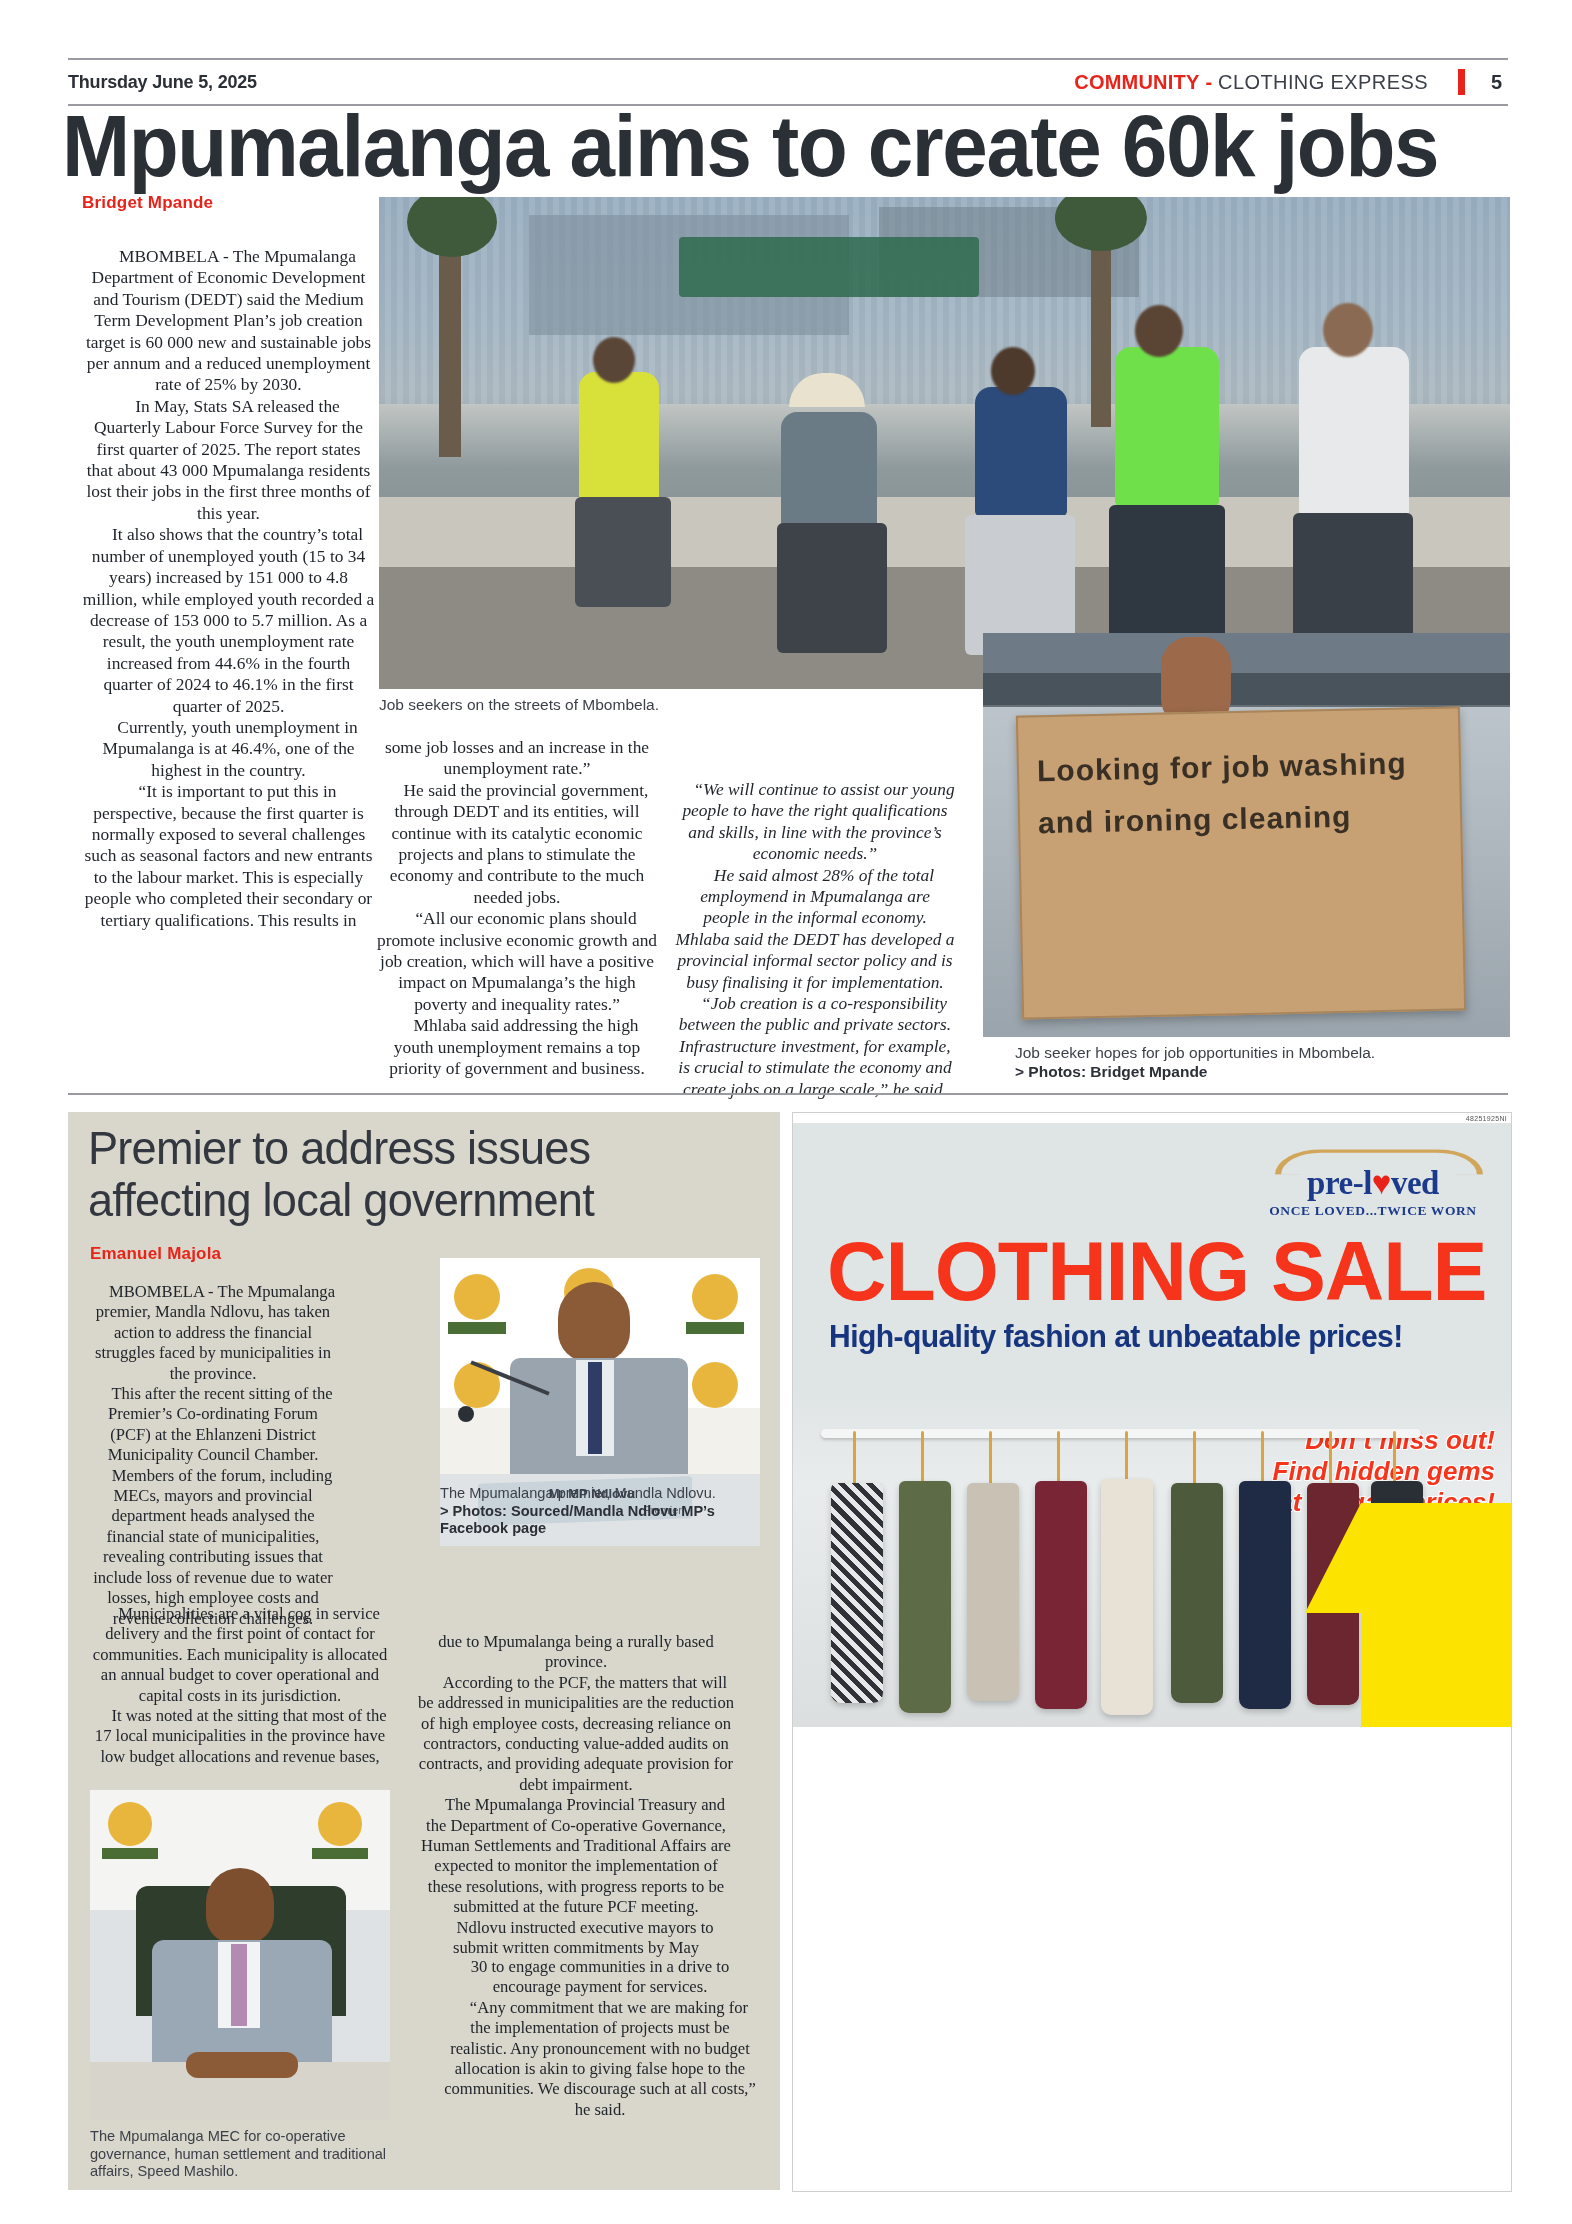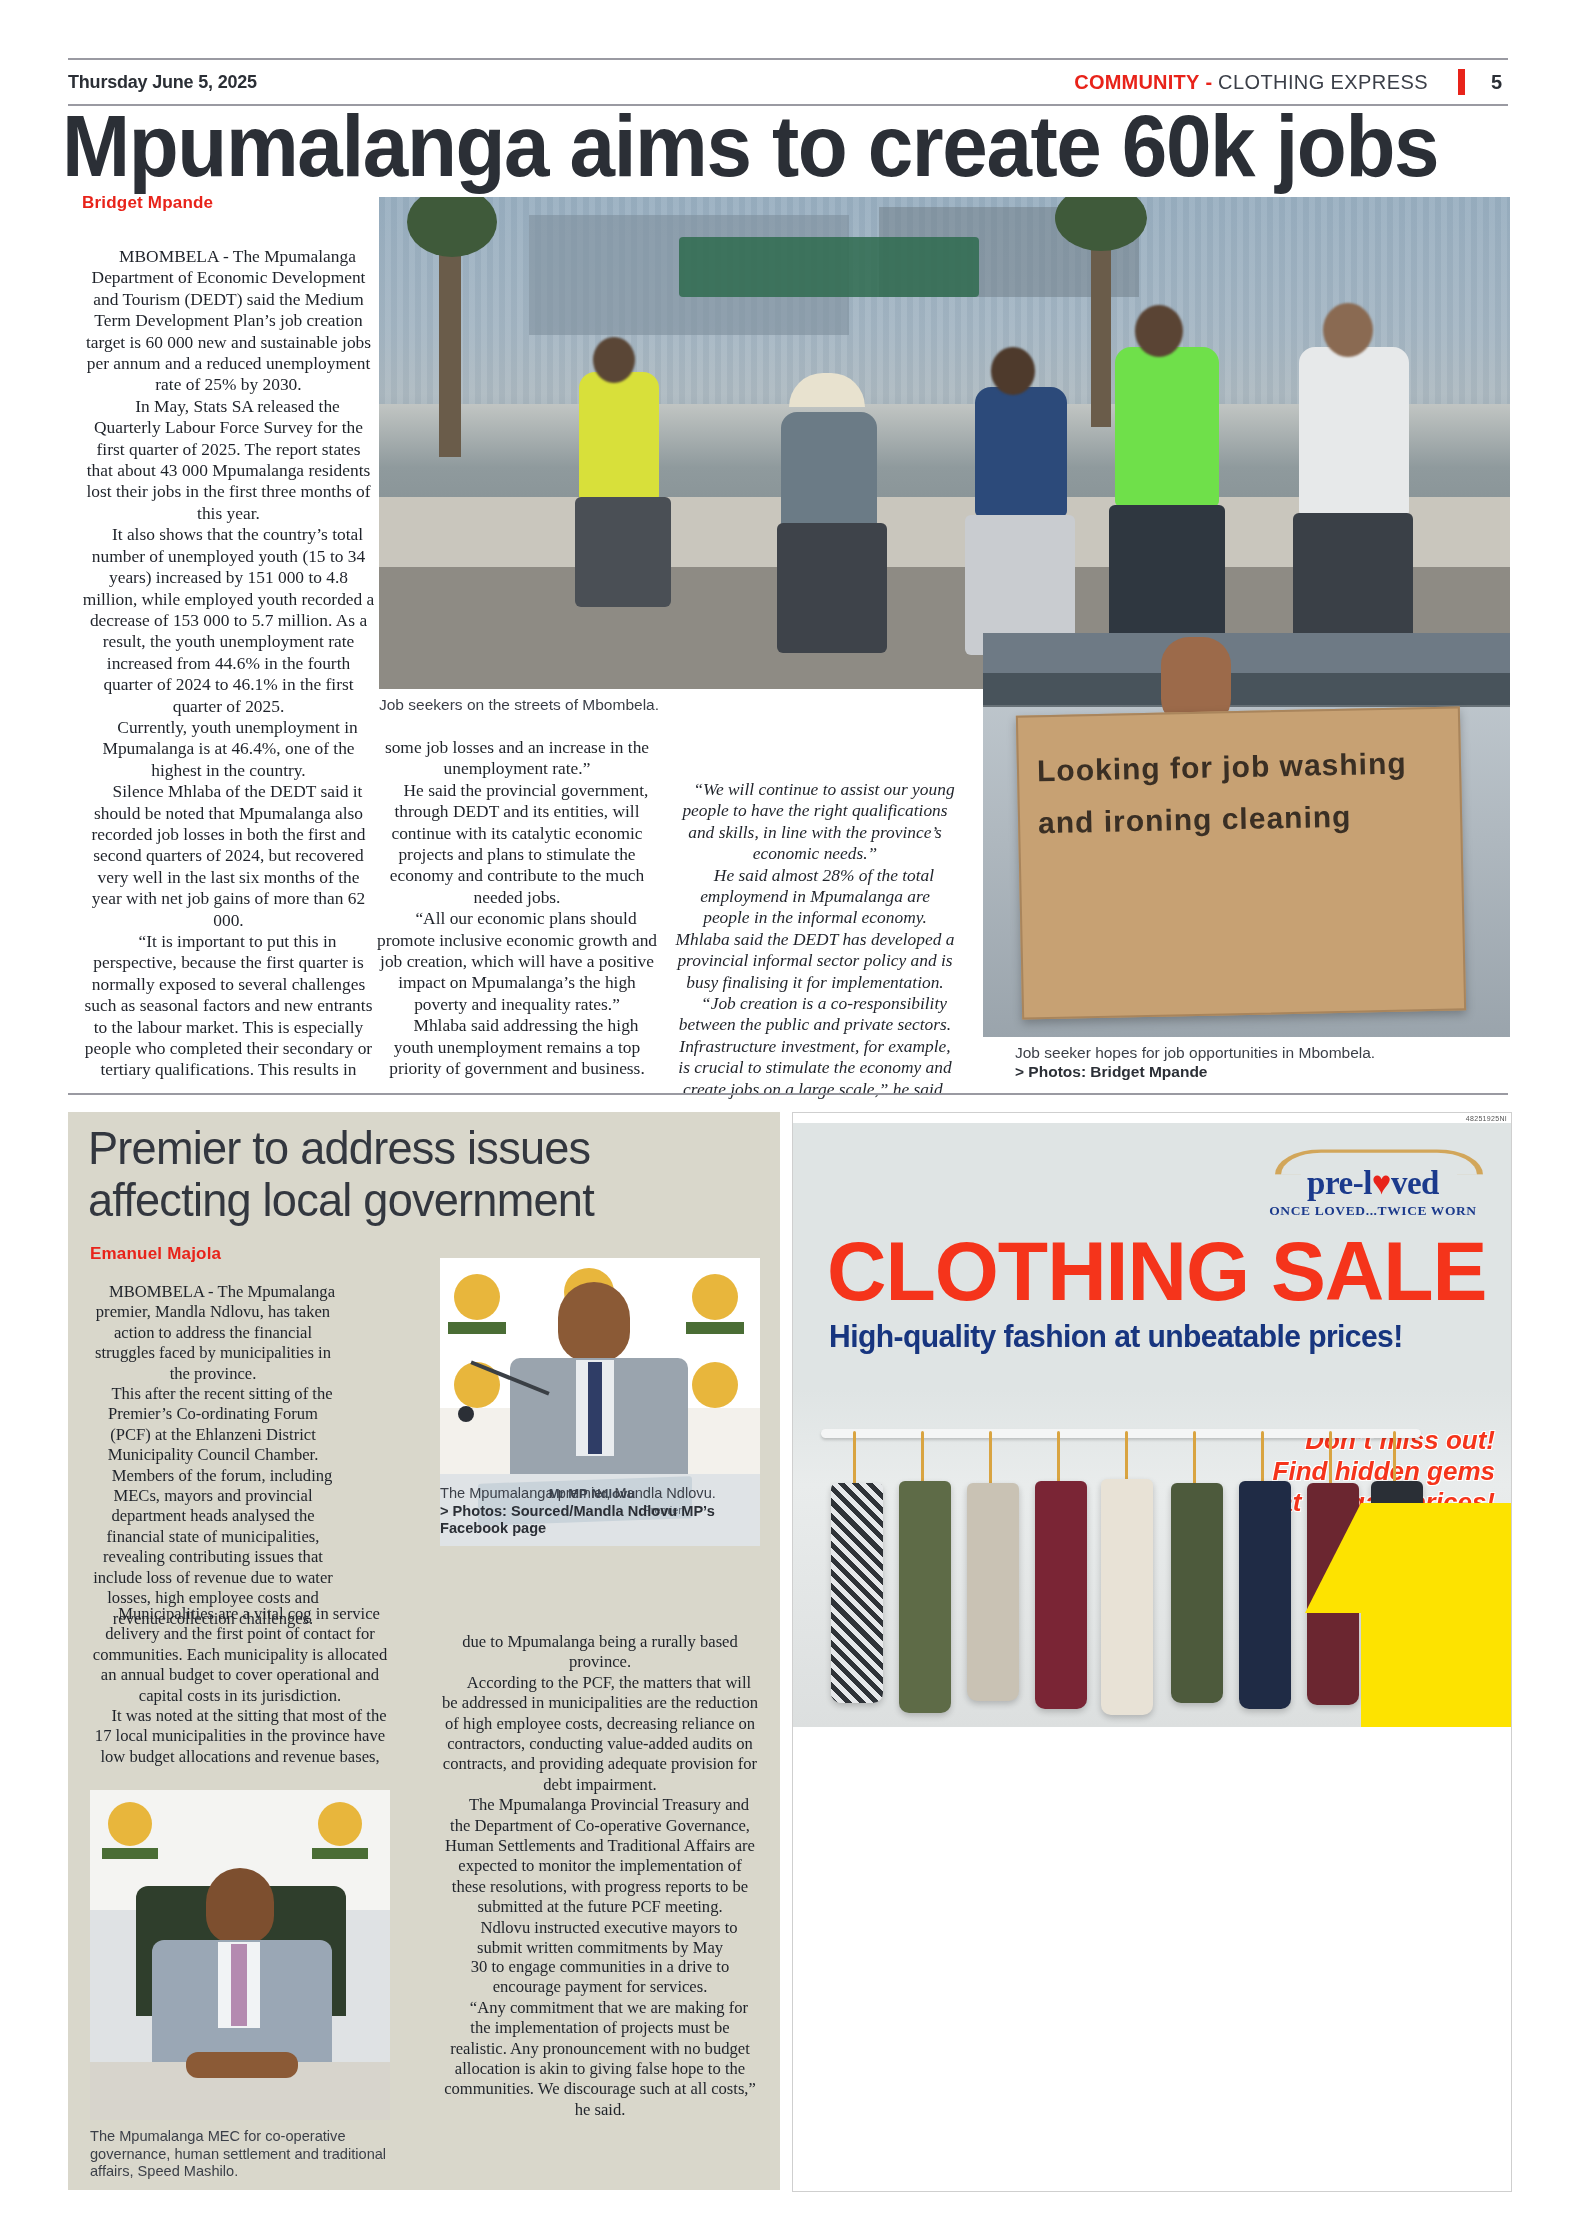--- a/index.html
+++ b/index.html
@@ -93,21 +93,21 @@
     font-weight:normal;
     font-size:47px;
     line-height:52px;
     letter-spacing:-0.8px;
     color:#33373f;
     transform:scaleX(0.96);
     transform-origin:left top;
   }
   #byline-2{position:absolute;left:90px;top:1244px;}
   #a2c1{left:90px;top:1282px;width:246px;font-size:16.6px;line-height:20.4px;}
-  #a2c2{left:440px;top:1632px;width:320px;font-size:16.6px;line-height:20.4px;}
+  #a2c2{left:416px;top:1632px;width:320px;font-size:16.6px;line-height:20.4px;}
   #a2c1b{left:90px;top:1604px;width:300px;font-size:16.6px;line-height:20.4px;}
   #a2c2b{left:440px;top:1957px;width:320px;font-size:16.6px;line-height:20.4px;}
 
   #photo-premier{left:440px;top:1258px;width:320px;height:288px;}
   #cap-premier{left:440px;top:1485px;width:320px;font-size:14.6px;line-height:17.6px;}
   #photo-mec{left:90px;top:1790px;width:300px;height:330px;}
   #cap-mec{left:90px;top:2128px;width:300px;font-size:14.6px;line-height:17.6px;}
 
   
   #advert{
@@ -195,21 +195,20 @@
 
   <div class="headline">Mpumalanga aims to create 60k jobs</div>
 
   <div class="byline" id="byline-1">Bridget Mpande</div>
 
   <div class="col" id="a1c1">
     <p>MBOMBELA - The Mpumalanga Department of Economic Development and Tourism (DEDT) said the Medium Term Development Plan’s job creation target is 60 000 new and sustainable jobs per annum and a reduced unemployment rate of 25% by 2030.</p>
     <p>In May, Stats SA released the Quarterly Labour Force Survey for the first quarter of 2025. The report states that about 43 000 Mpumalanga residents lost their jobs in the first three months of this year.</p>
     <p>It also shows that the country’s total number of unemployed youth (15 to 34 years) increased by 151 000 to 4.8 million, while employed youth recorded a decrease of 153 000 to 5.7 million. As a result, the youth unemployment rate increased from 44.6% in the fourth quarter of 2024 to 46.1% in the first quarter of 2025.</p>
     <p>Currently, youth unemployment in Mpumalanga is at 46.4%, one of the highest in the country.</p>
-    <p>Silence Mhlaba of the DEDT said it should be noted that Mpumalanga also recorded job losses in both the first and second quarters of 2024, but recovered very well in the last six months of the year with net job gains of more than 62 000.</p>
     <p>“It is important to put this in perspective, because the first quarter is normally exposed to several challenges such as seasonal factors and new entrants to the labour market. This is especially people who completed their secondary or tertiary qualifications. This results in</p>
   </div>
 
   <div class="col" id="a1c2">
     <p style="text-indent:0">some job losses and an increase in the unemployment rate.”</p>
     <p>He said the provincial government, through DEDT and its entities, will continue with its catalytic economic projects and plans to stimulate the economy and contribute to the much needed jobs.</p>
     <p>“All our economic plans should promote inclusive economic growth and job creation, which will have a positive impact on Mpumalanga’s the high poverty and inequality rates.”</p>
     <p>Mhlaba said addressing the high youth unemployment remains a top priority of government and business.</p>
   </div>
 

